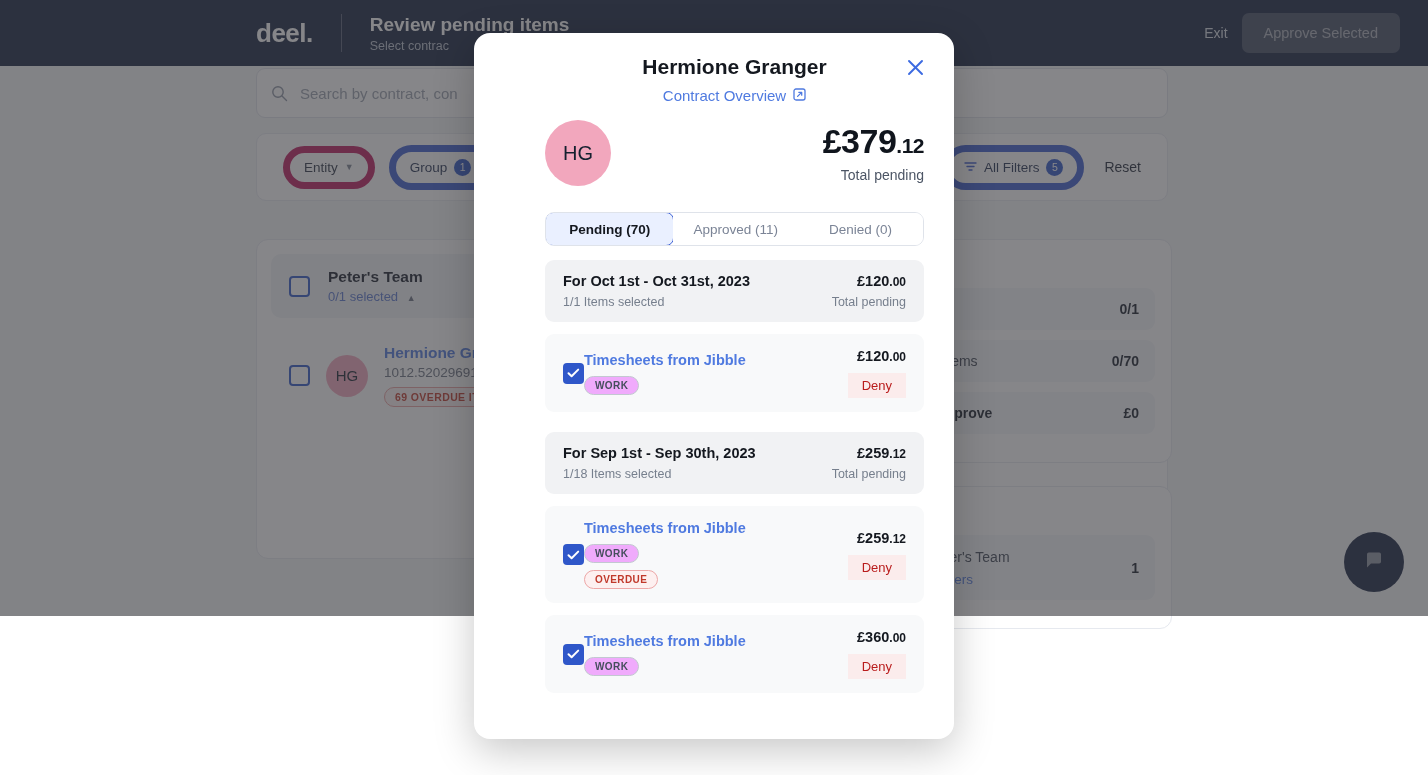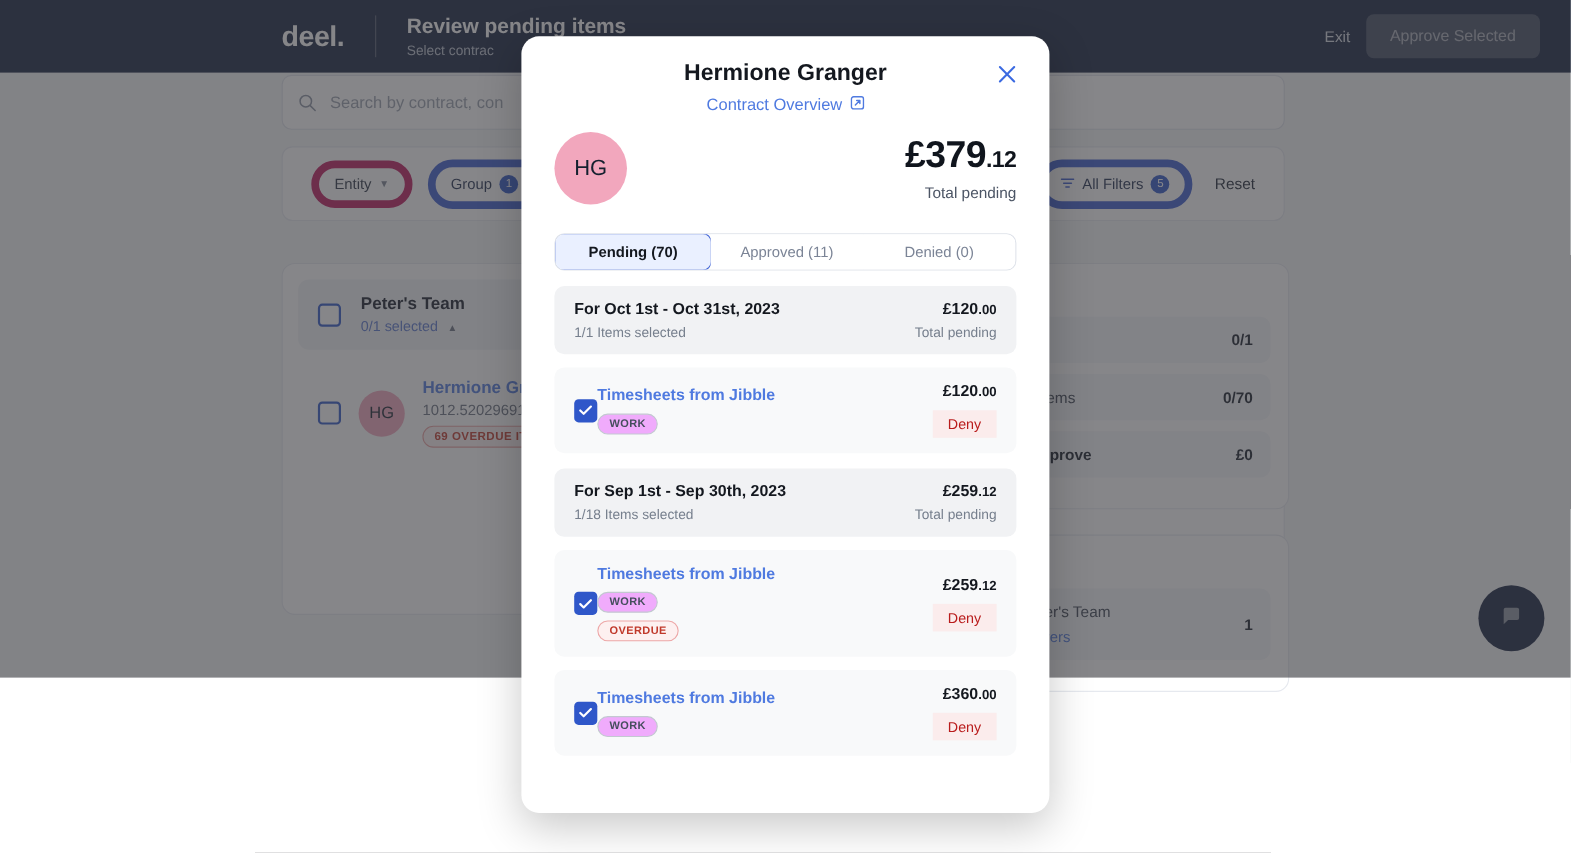--- a/index.html
+++ b/index.html
@@ -142,21 +142,21 @@
     background: rgba(60,60,64,.62);
   }
 
   
   .modal {
     position: absolute; left: 474px; top: 33px;
     width: 480px; height: 706px;
     background: #ffffff; border-radius: 16px;
     box-shadow: 0 12px 40px rgba(0,0,0,.22);
     overflow: hidden;
-    display: flex; flex-direction: column;
+    display: flex; flex-direction: column; padding-left: 41px;
   }
   .modal-head { padding: 22px 30px 0 30px; position: relative; }
   .modal-title {
     text-align: center; font-size: 21px; font-weight: 700; color: #14181f;
   }
   .modal-close {
     position: absolute; right: 26px; top: 21px;
     width: 26px; height: 26px; cursor: pointer;
     display: flex; align-items: center; justify-content: center;
   }
@@ -448,21 +448,21 @@
           <span class="tag">WORK</span>
         </div>
         <div class="item-right">
           <div class="item-amount">
             <span>£120</span><span class="cents">.00</span>
           </div>
           <button class="deny-btn">Deny</button>
         </div>
       </div>
 
-      <div class="group-head" style="margin-top:14px">
+      <div class="group-head" style="margin-top:20px">
         <div class="line">
           <span class="group-title">For Sep 1st - Sep 30th, 2023</span>
           <span class="group-amount">
             <span>£259</span><span class="cents">.12</span>
           </span>
         </div>
         <div class="line">
           <span class="group-sub">1/18 Items selected</span>
           <span class="group-sub2">Total pending</span>
         </div>

